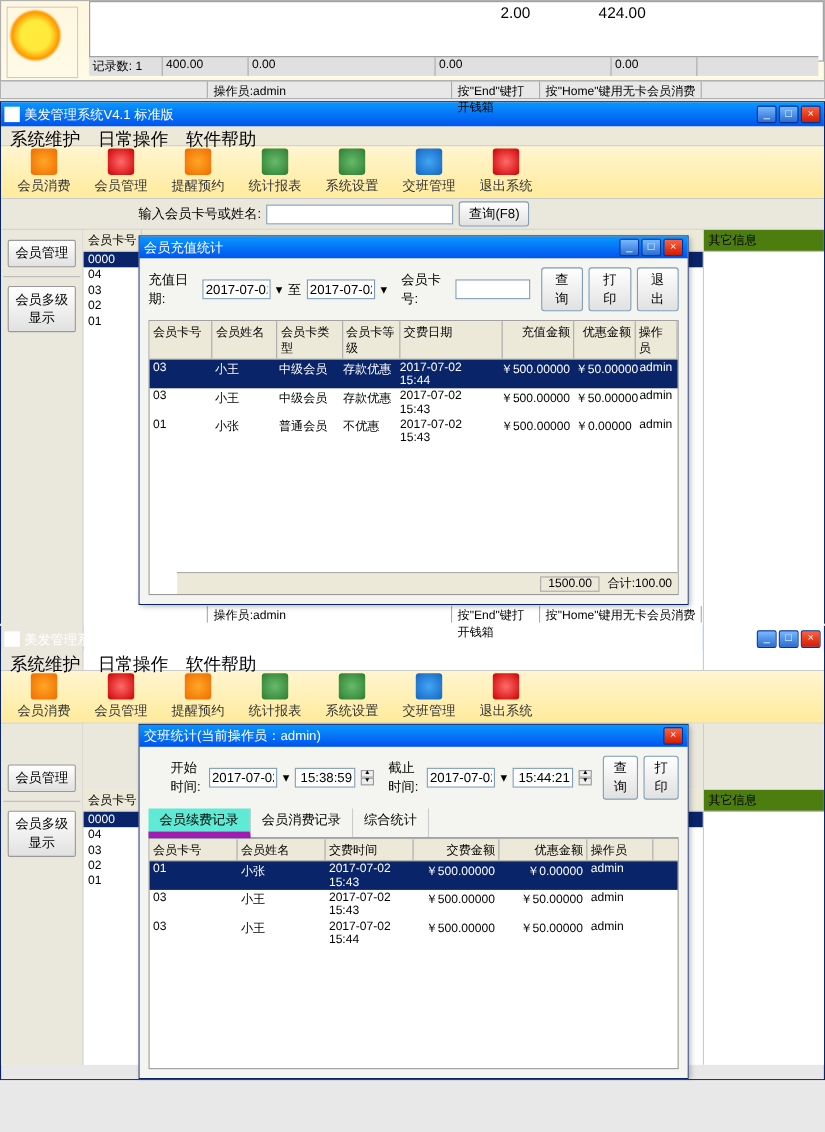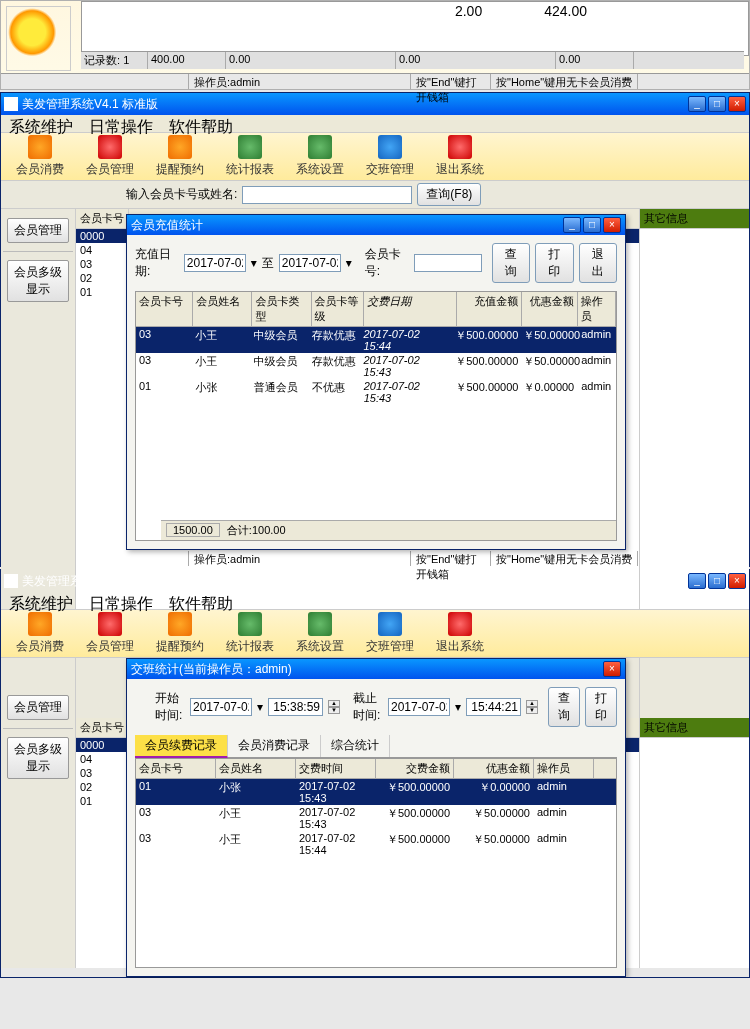--- a/index.html
+++ b/index.html
@@ -72,36 +72,36 @@
     .card-input { width: 68px; }
     .spacer { flex: 1; }
     
     .data-table { background: #fff; border: 1px solid #999; height: 250px; display: flex; flex-direction: column; }
     .dt-header { background: #ece9d8; display: flex; font-size: 11px; border-bottom: 1px solid #aaa; }
     .dt-header-cell { padding: 2px 3px; border-right: 1px solid #aaa; }
     .col-card { width: 60px; }
     .col-name { width: 62px; }
     .col-type { width: 62px; }
     .col-grade { width: 55px; }
-    .col-date { width: 98px; font-style: italic; }
+    .col-date { width: 98px; }
     .col-amount { width: 68px; text-align: right; }
     .col-discount { width: 58px; text-align: right; }
     .col-op { width: 40px; }
     .dt-rows { flex: 1; font-size: 11px; }
     .dt-row { display: flex; }
     .dt-row.selected { background: #0a246a; color: white; }
     .dt-cell { padding: 1px 3px; border-right: 1px solid transparent; }
-    .dt-footer { background: #ece9d8; border-top: 1px solid #aaa; padding: 2px 5px; font-size: 11px; margin-left: 25px; }
+    .dt-footer { background: #ece9d8; border-top: 1px solid #aaa; padding: 2px 5px; text-align: right; font-size: 11px; margin-left: 25px; }
     
     .status-bar { background: #e8e8e8; border-top: 1px solid #999; height: 16px; display: flex; font-size: 11px; }
     
     
     .tabs { display: flex; font-size: 12px; border-bottom: 1px solid #999; }
     .tab { padding: 2px 10px; border-right: 1px solid #ccc; }
-    .tab.active { background: #fde047; border-bottom: 2px solid #a21caf; margin-bottom: -1px; }
+    .tab.active { background: #5eead4; border-bottom: 6px solid #a21caf; margin-bottom: -1px; }
     
     .time-input { width: 55px; text-align: right; }
     .spinner-btns { display: inline-flex; flex-direction: column; font-size: 6px; }
     .spinner-btns span { border: 1px solid #999; width: 12px; height: 7px; text-align: center; line-height: 5px; background: #eee; }
     
     .col2-card { width: 80px; }
     .col2-name { width: 80px; }
     .col2-date { width: 80px; }
     .col2-amount { width: 78px; text-align: right; }
     .col2-discount { width: 80px; text-align: right; }

